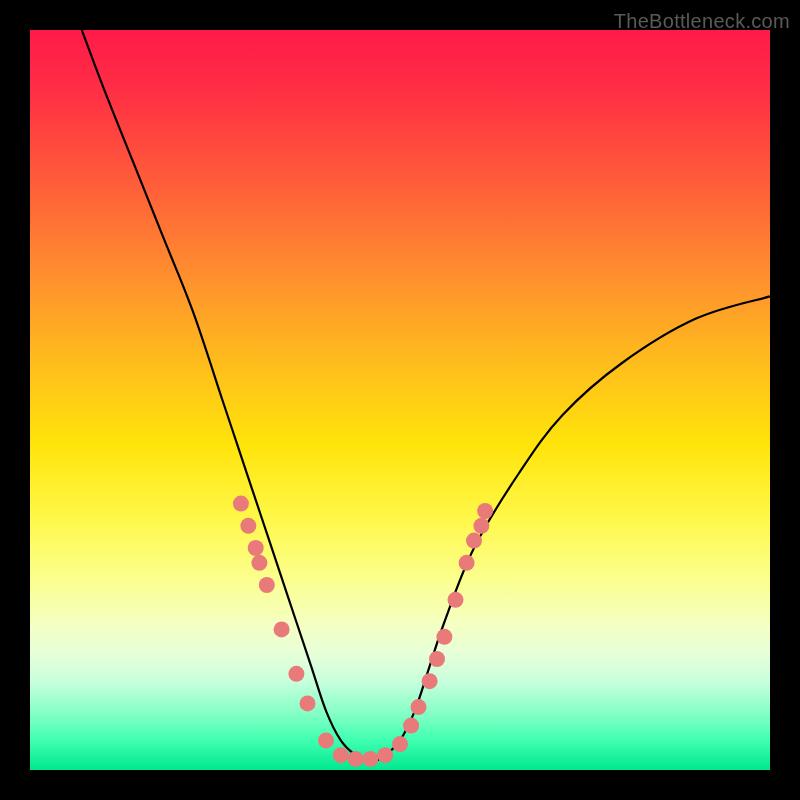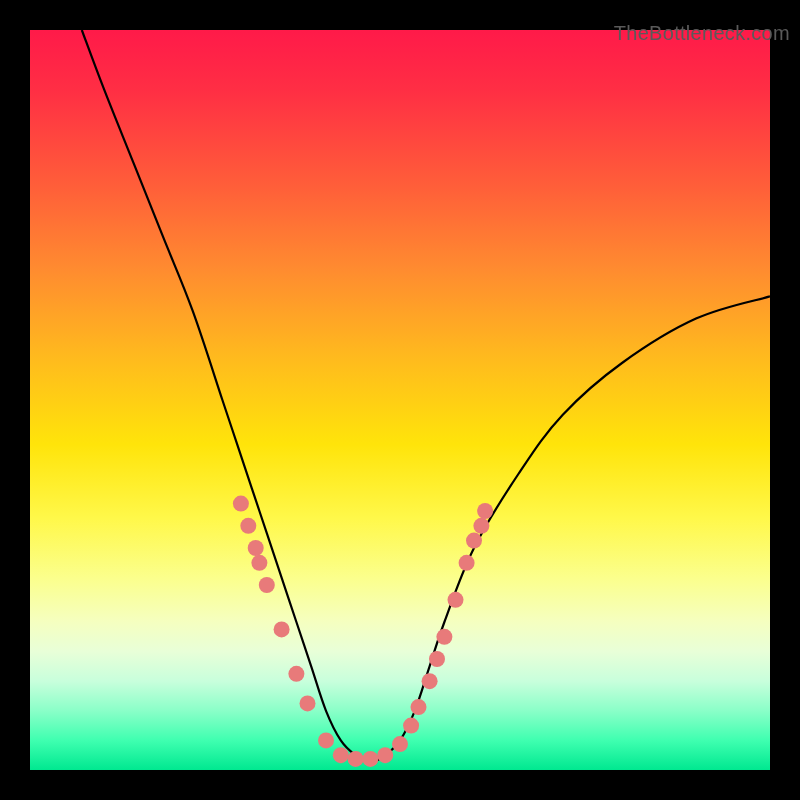--- a/index.html
+++ b/index.html
@@ -29,21 +29,21 @@
       #f5ffc0 80%,
       #e8ffd8 84%,
       #c8ffdc 88%,
       #8affc8 92%,
       #3fffb0 96%,
       #00e890 100%
     );
   }
   .watermark {
     position: absolute;
-    top: 22px;
+    top: 10px;
     right: 10px;
     color: #5a5a5a;
     font-size: 20px;
     font-weight: 400;
     letter-spacing: 0.3px;
     z-index: 10;
   }
   svg.curve {
     position: absolute;
     left: 0;

